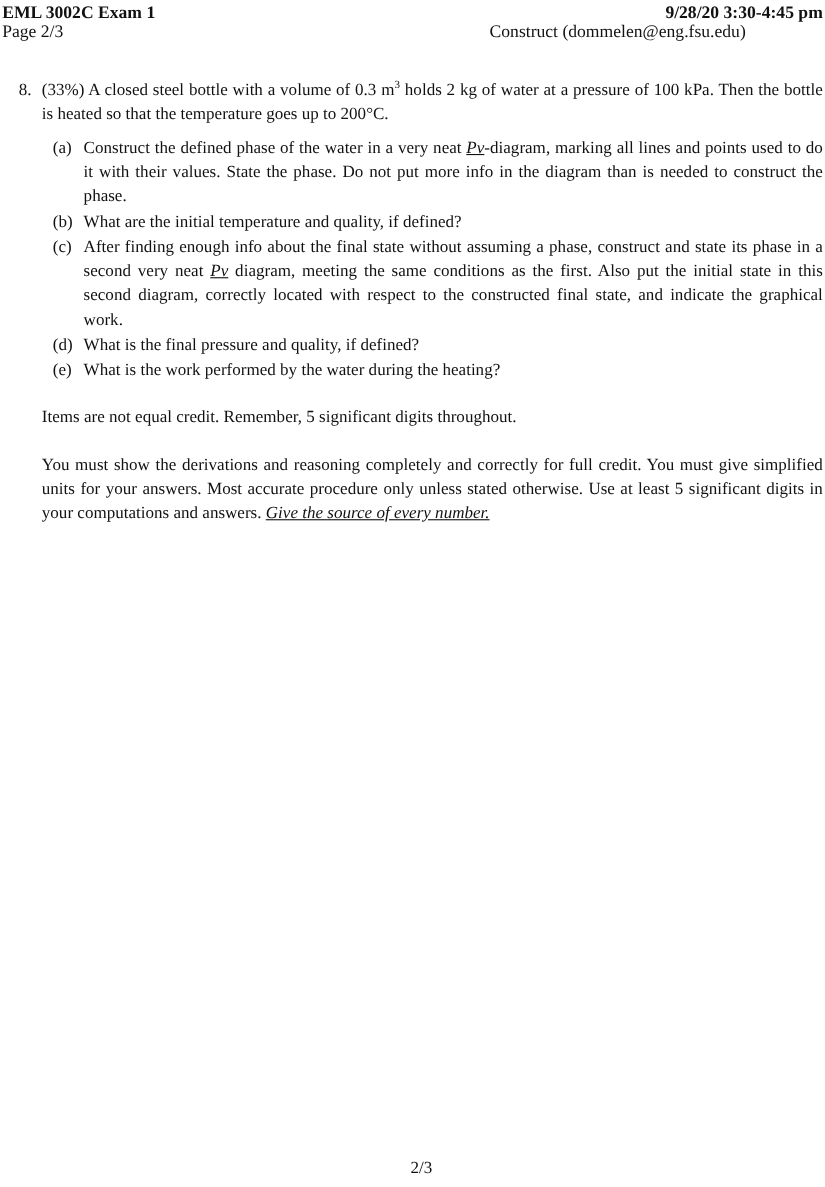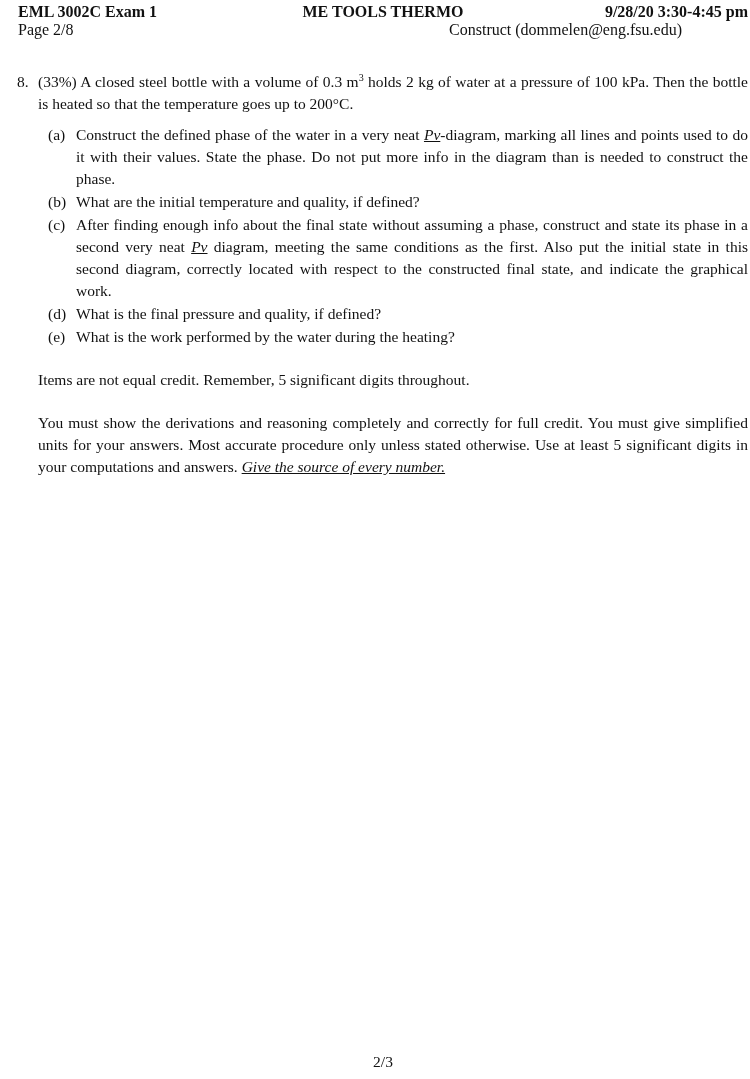--- a/index.html
+++ b/index.html
@@ -12,21 +12,21 @@
     font-family: "Liberation Serif", "DejaVu Serif", serif;
     font-size: 15.5px;
     overflow: hidden;
   }
   
   .header {
     padding: 3px 2px 0 2px;
     line-height: 17.5px;
     font-size: 16px;
   }
-  .header-row { display: flex; margin-left: 16px; }
+  .header-row { display: flex; }
   .header-row .cell-left   { flex: 1 1 0; text-align: left; }
   .header-row .cell-center { flex: 1 1 0; text-align: center; }
   .header-row .cell-right  { flex: 1 1 0; text-align: right; }
   .header-row.primary { font-weight: bold; }
   
   .question-item {
     display: flex;
     margin: 33px 2px 0 17px;
     line-height: 22px;
   }
@@ -52,25 +52,24 @@
   }
 </style>
 </head>
 <body>
 
 <div class="page">
 
   <div class="header">
     <div class="header-row primary">
       <span class="cell-left">EML 3002C Exam 1</span>
-      <span class="cell-center">ME TOOLS THERMO</span>
       <span class="cell-right">9/28/20 3:30-4:45 pm</span>
     </div>
     <div class="header-row">
-      <span class="cell-left">Page 2/8</span>
+      <span class="cell-left">Page 2/3</span>
       <span class="cell-center">Construct (dommelen@eng.fsu.edu)</span>
     </div>
   </div>
 
   <div class="question-item">
     <div class="item-number">8.</div>
     <div class="item-body">
 
       <div class="paragraph"><span>(33%) A closed steel bottle with a volume of 0.3 m</span><sup>3</sup><span> holds 2 kg of water at a pressure of 100 kPa. Then the bottle is heated so that the temperature goes up to 200°C.</span></div>
 

